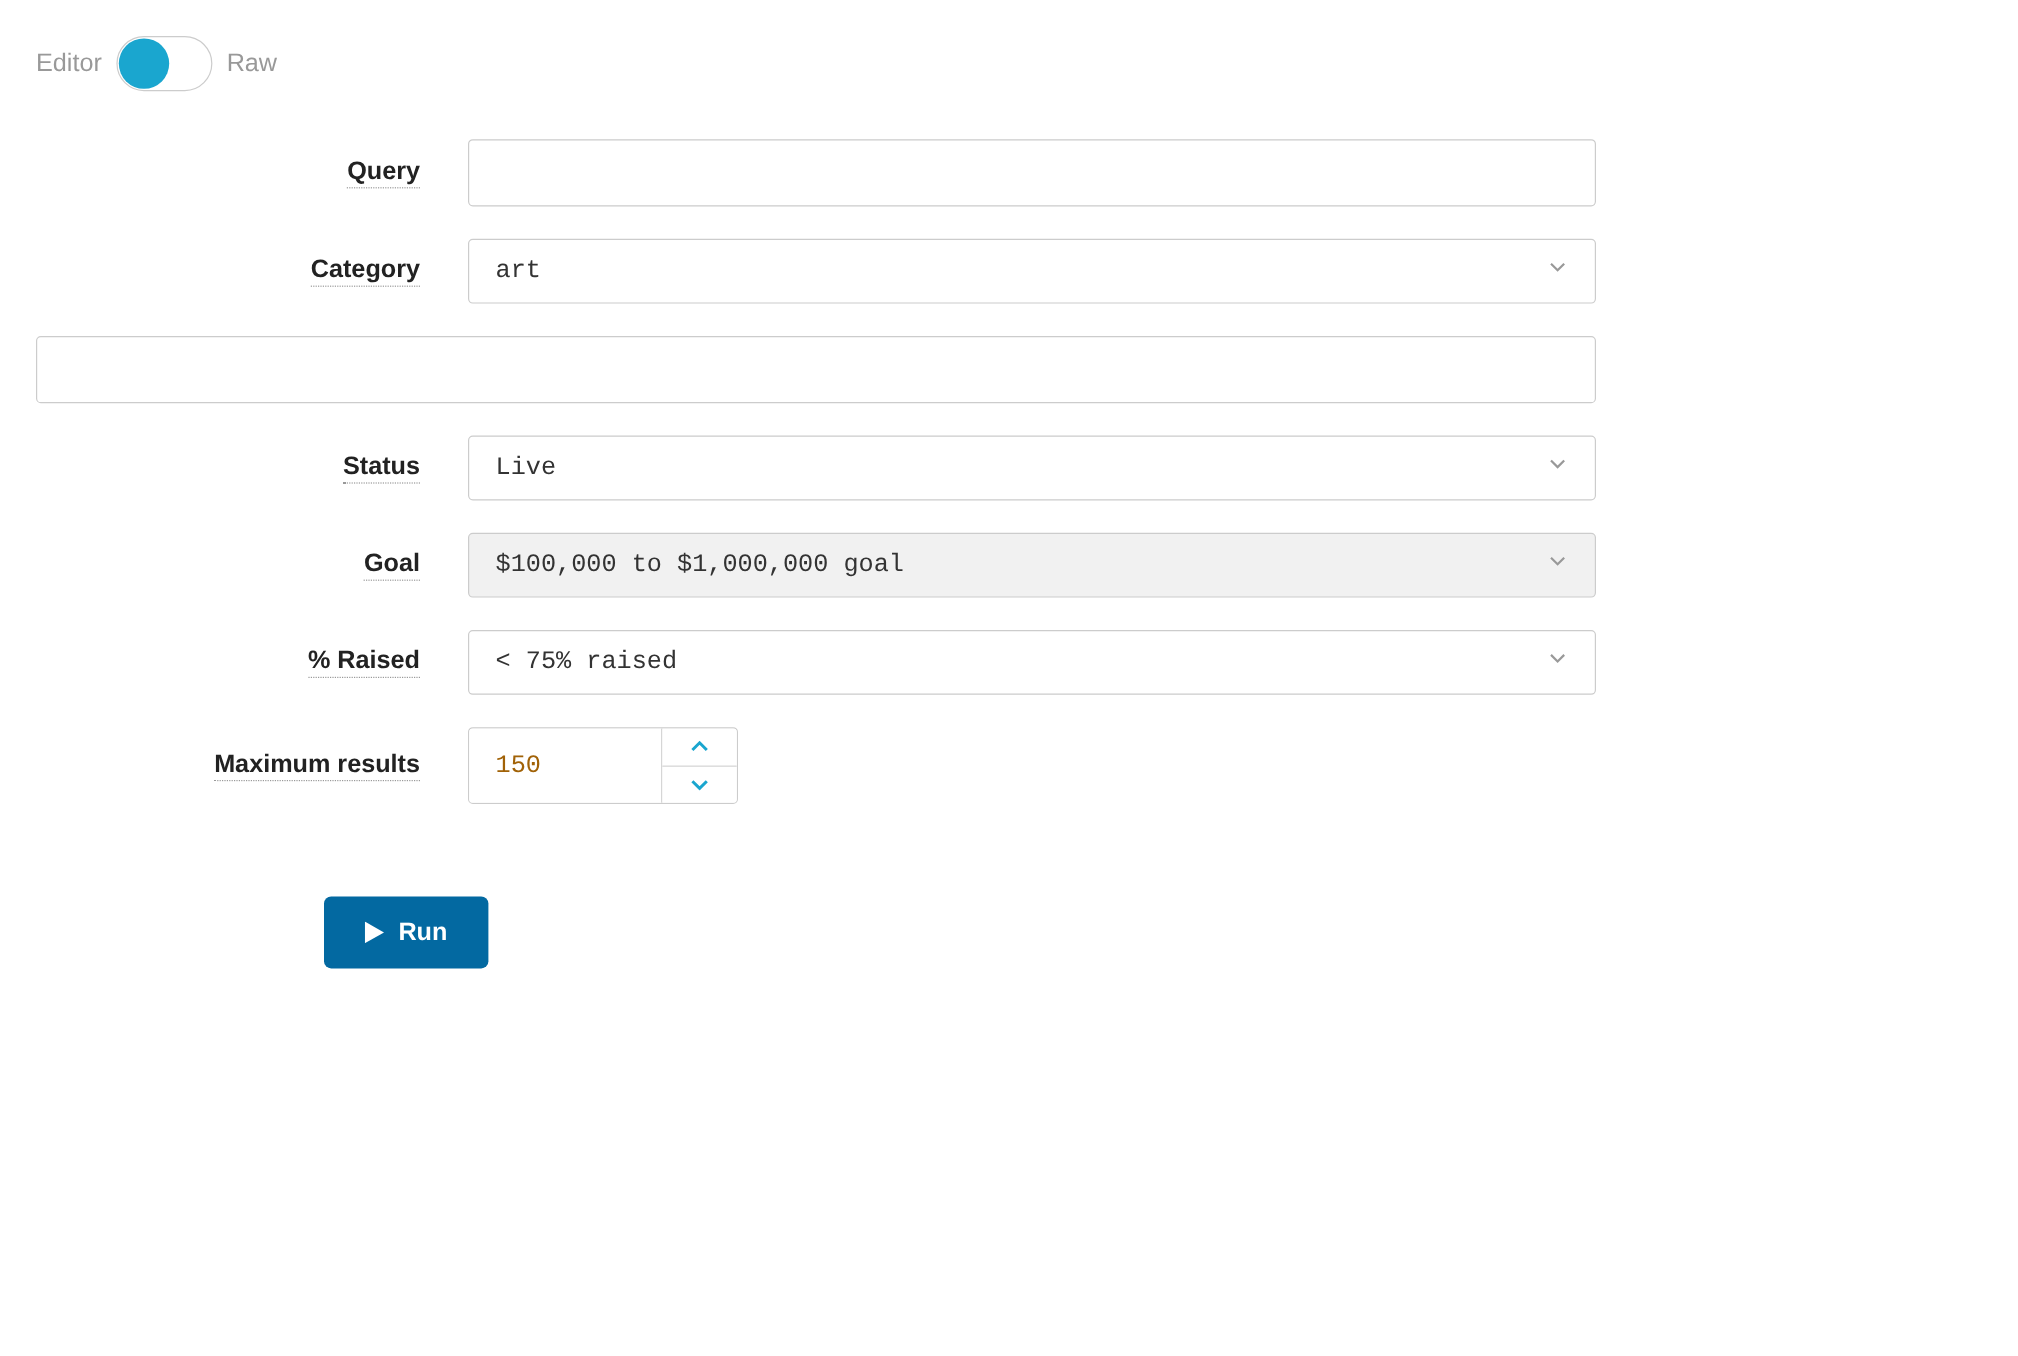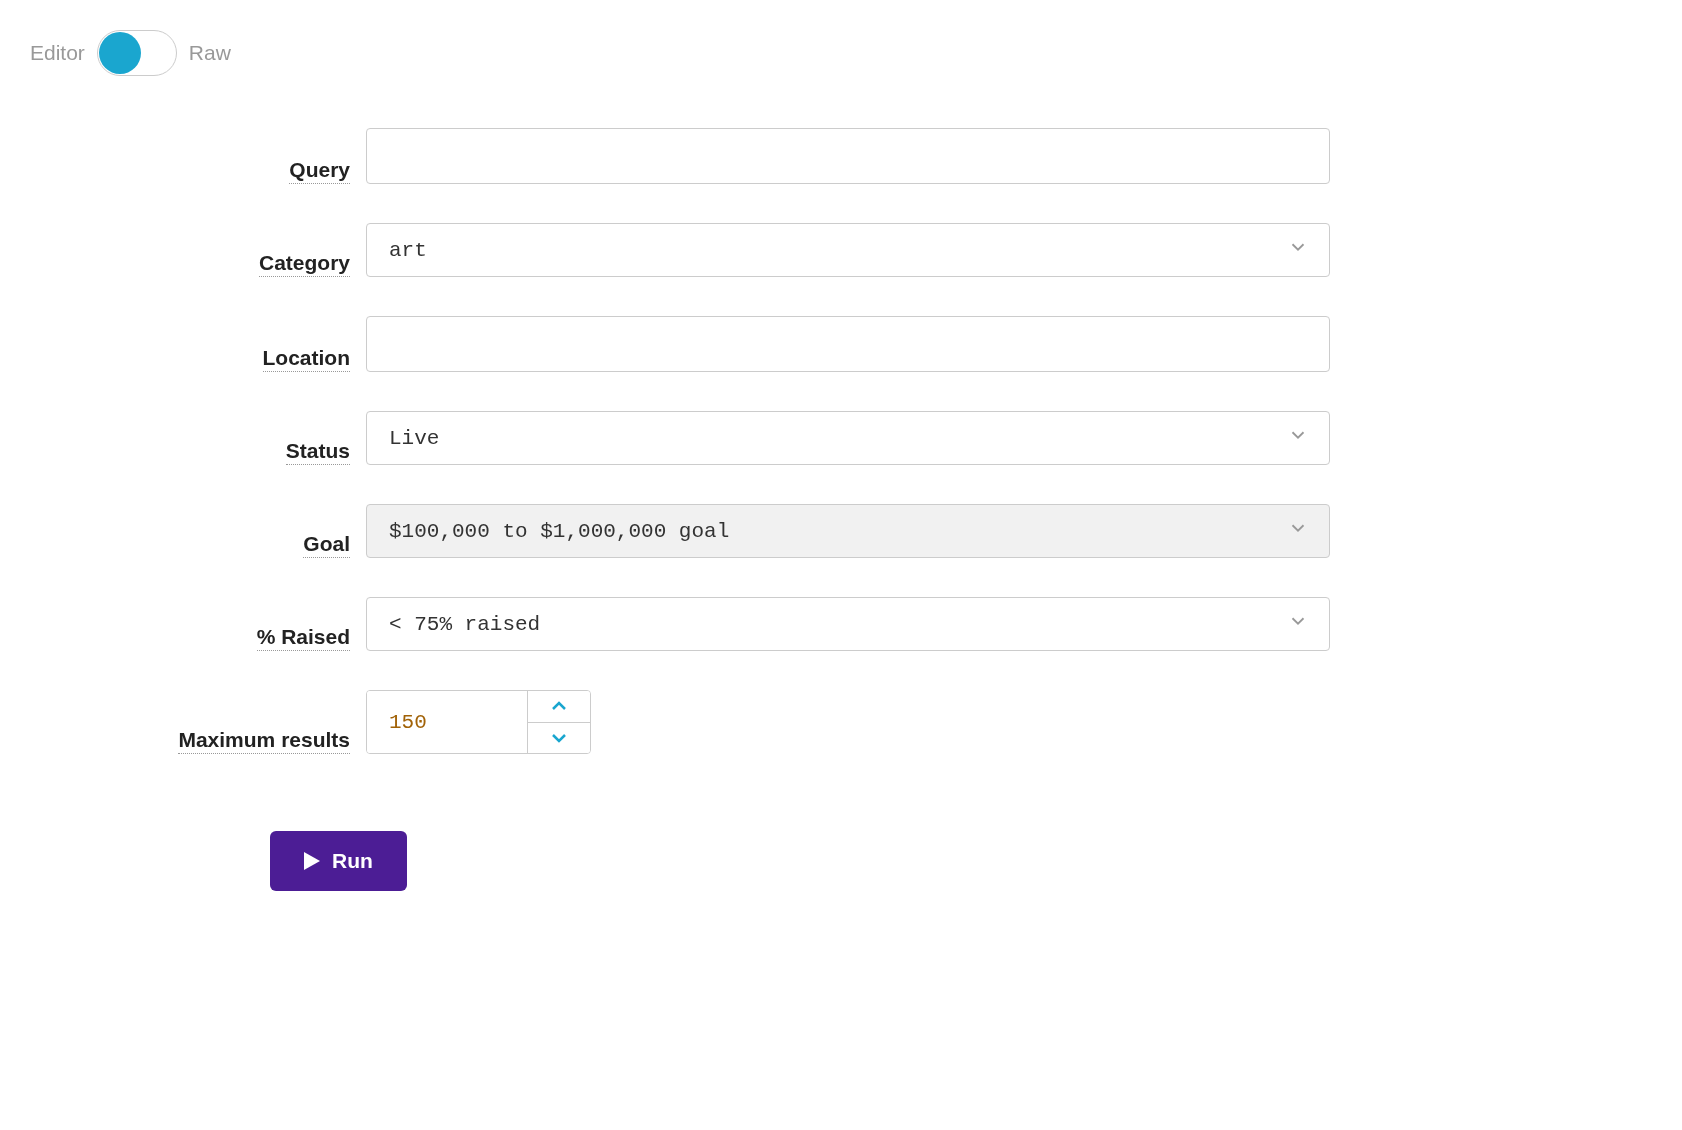--- a/index.html
+++ b/index.html
@@ -52,23 +52,22 @@
     
     .form-container {
       display: flex;
       flex-direction: column;
       gap: 27px;
       max-width: 1300px;
     }
     
     .form-row {
       display: flex;
-      align-items: flex-end;
-      gap: 16px;
-      margin-top: 12px;
+      align-items: center;
+      gap: 40px;
     }
     
     .label-wrapper {
       width: 320px;
       display: flex;
       justify-content: flex-end;
     }
     
     .form-label-inner {
       font-weight: 700;
@@ -183,21 +182,21 @@
     .button-row {
       display: flex;
       margin-top: 50px;
     }
     
     .button-spacer {
       width: 240px;
     }
     
     .run-button {
-      background: #4c1d95;
+      background: #0369a1;
       color: #fff;
       border: none;
       border-radius: 6px;
       padding: 0 34px;
       height: 60px;
       font-size: 21px;
       font-weight: 700;
       cursor: pointer;
       display: flex;
       align-items: center;
@@ -240,23 +239,20 @@
         <span class="chevron-down">
           <svg viewBox="0 0 24 24">
               <polyline points="6 9 12 15 18 9"></polyline>
             </svg>
         </span>
       </div>
     </div>
   </div>
 
   <div class="form-row">
-    <div class="label-wrapper">
-      <span class="form-label-inner">Location</span>
-    </div>
     <input type="text" class="form-input" value="" style="">
   </div>
 
   <div class="form-row">
     <div class="label-wrapper">
       <span class="form-label-inner">Status</span>
     </div>
     <div class="select-wrapper">
       <div class="form-select">
         <span>Live</span>

